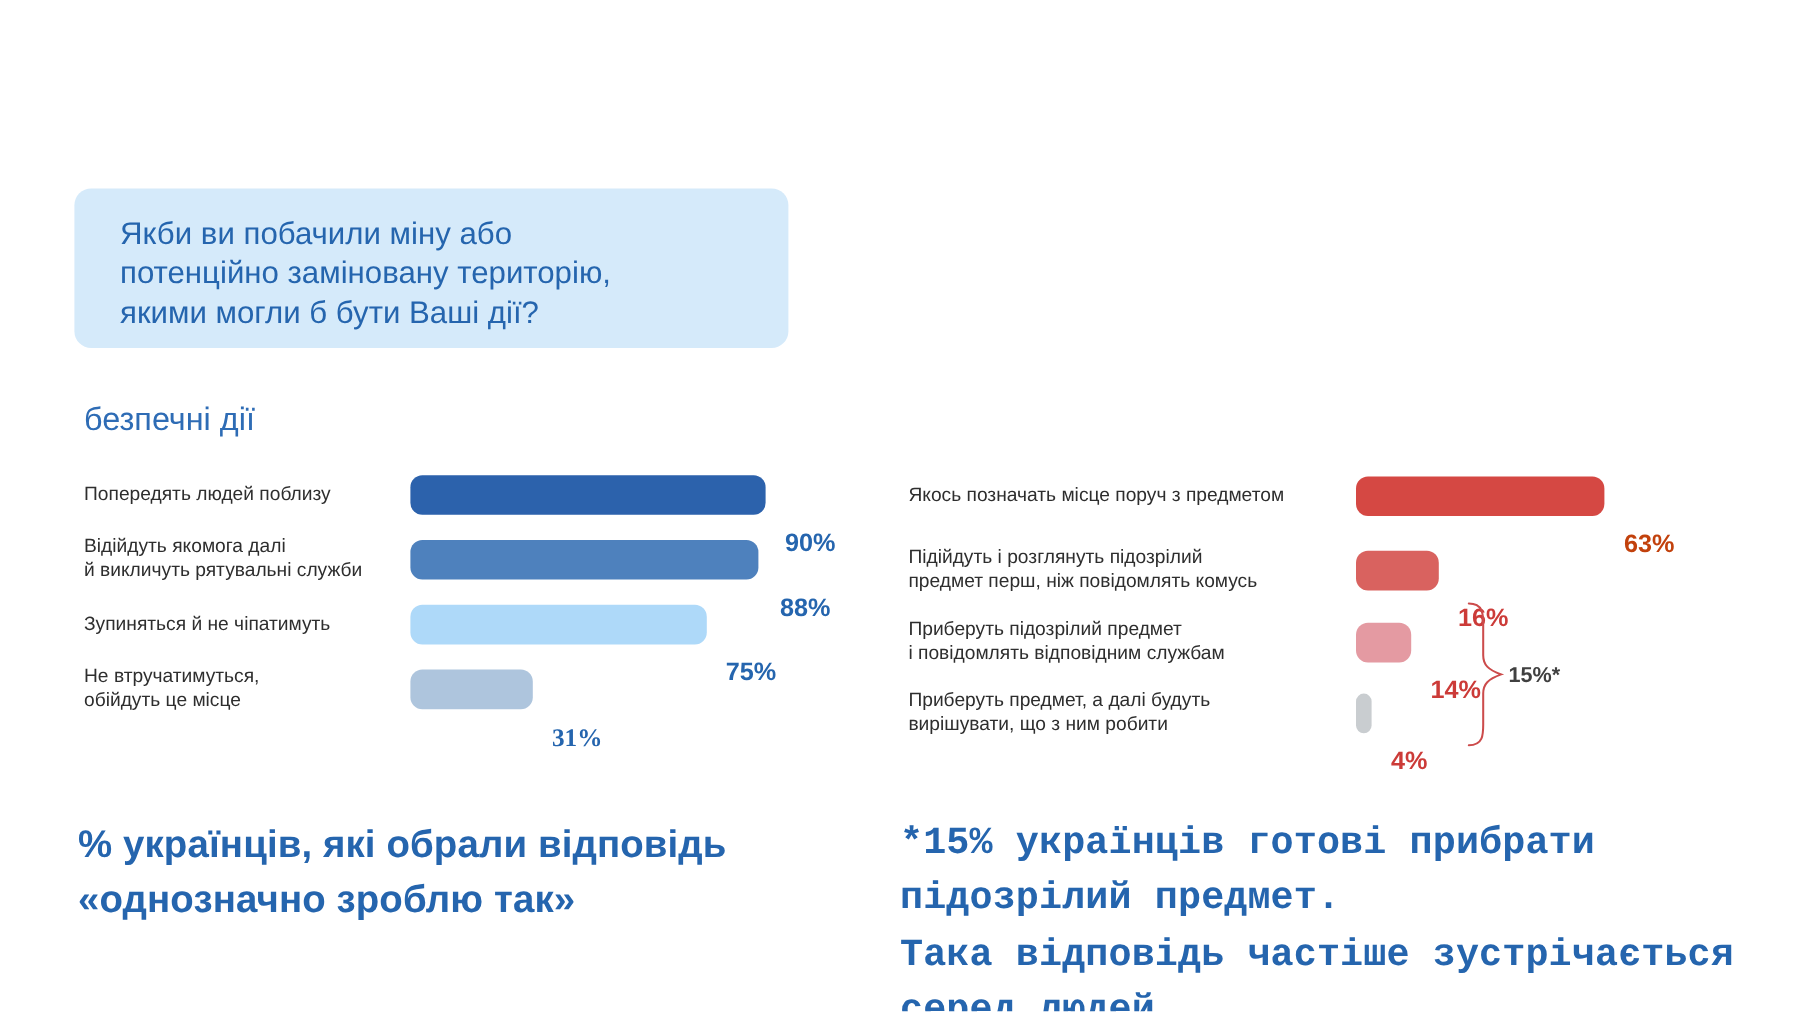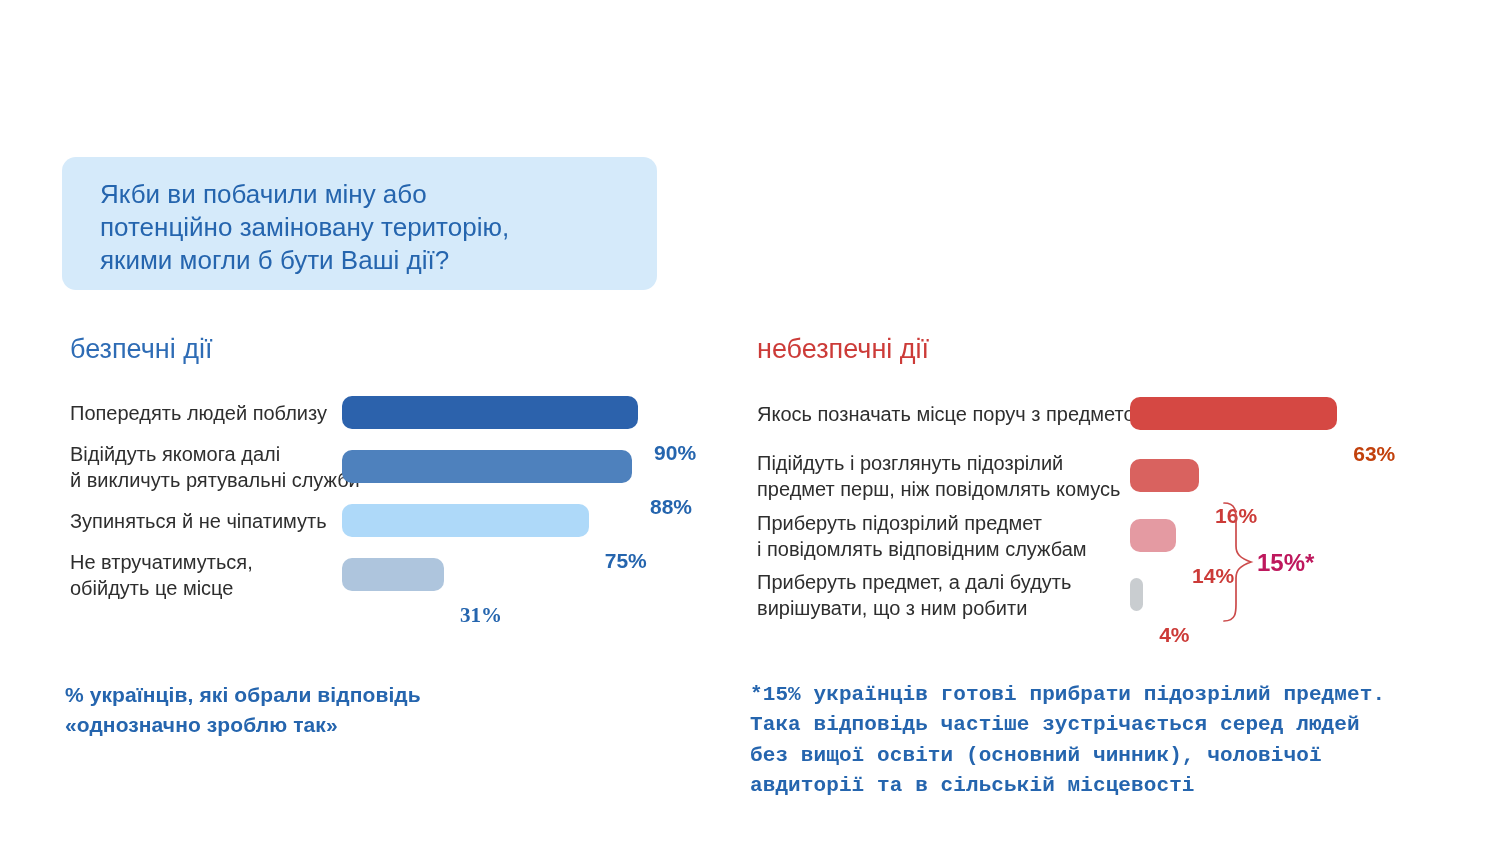--- a/index.html
+++ b/index.html
@@ -30,57 +30,56 @@
     white-space:pre-line;
   }
   .chart-title{
     position:absolute;top:336px;font-size:27px;line-height:1;
   }
   #chart-title-0{left:70px;color:#2e6cb5;}
   #chart-title-1{left:757px;color:#cc3b38;}
 
   .bar-label{
     position:absolute;transform:translateY(-50%);
-    font-size:20px;line-height:1.3;color:var(--label-text);
+    font-size:16px;line-height:1.3;color:var(--label-text);
     white-space:pre-line;
   }
   .bar{position:absolute;border-radius:10px;}
   .bar-value{
     position:absolute;transform:translateY(-50%);
     font-size:21px;font-weight:bold;white-space:nowrap;margin-top:40px;
   }
 
   .brace-svg{position:absolute;left:1221px;top:501px;}
   .brace-label{
     position:absolute;left:1257px;top:563px;transform:translateY(-50%);
-    font-size:24px;font-weight:bold;color:#be185d;white-space:nowrap;text-align:right;
+    font-size:18px;font-weight:bold;color:#404040;white-space:nowrap;text-align:right;
   }
 
   .footnote{
     position:absolute;top:680px;
-    font-size:21px;font-weight:bold;color:var(--note-blue);
+    font-size:32px;font-weight:bold;color:var(--note-blue);
     line-height:1.45;white-space:pre-line;letter-spacing:.1px;
   }
   #footnote-left{left:65px;}
   #footnote-right{left:750px;font-family:Liberation Mono, monospace;}
 </style>
 </head>
 <body>
 
 <div class="page">
 
 
   <div class="question-box">
     <div class="question-text">Якби ви побачили міну або
 потенційно заміновану територію,
 якими могли б бути Ваші дії?</div>
   </div>
 
   <div class="chart-title" id="chart-title-0">безпечні дії</div>
-  <div class="chart-title" id="chart-title-1">небезпечні дії</div>
 
   <div id="chart-0">
       <div class="bar-label" style="left: 70px; top: 412.5px;">Попередять людей поблизу</div>
       <div class="bar" style="left: 342px; top: 396px; width: 296.1px; height: 33px; background: rgb(44, 98, 172);"></div>
       <div class="bar-value" style="left: 654.1px; top: 412.5px; color: rgb(37, 101, 174);">90%</div>
       <div class="bar-label" style="left: 70px; top: 466.5px;">Відійдуть якомога далі
 й викличуть рятувальні служби</div>
       <div class="bar" style="left: 342px; top: 450px; width: 289.52px; height: 33px; background: rgb(78, 129, 189);"></div>
       <div class="bar-value" style="left: 650px; top: 466.5px; color: rgb(37, 101, 174);">88%</div>
       <div class="bar-label" style="left: 70px; top: 520.5px;">Зупиняться й не чіпатимуть</div>

